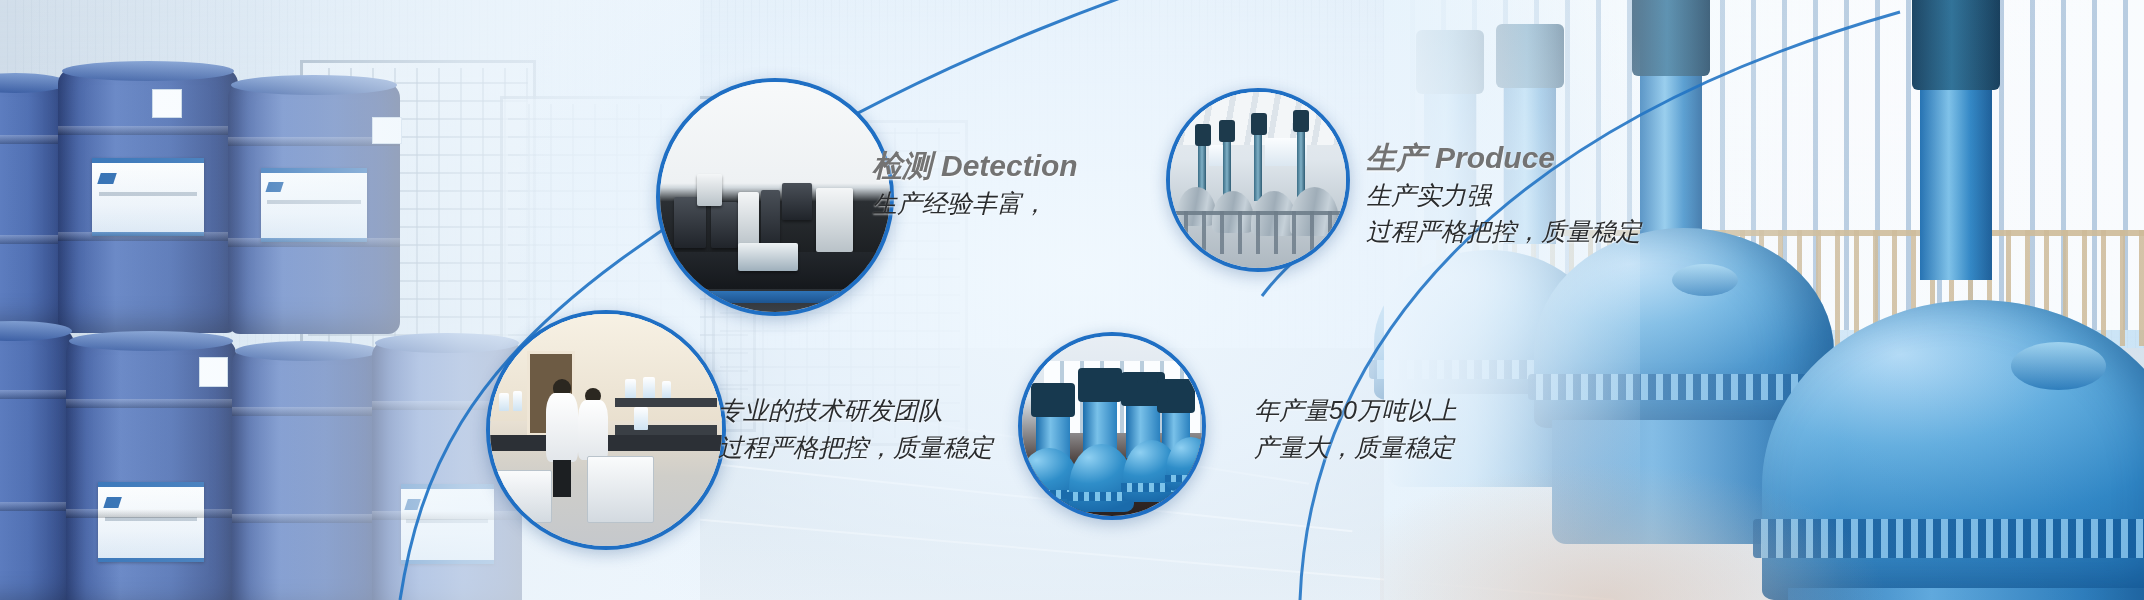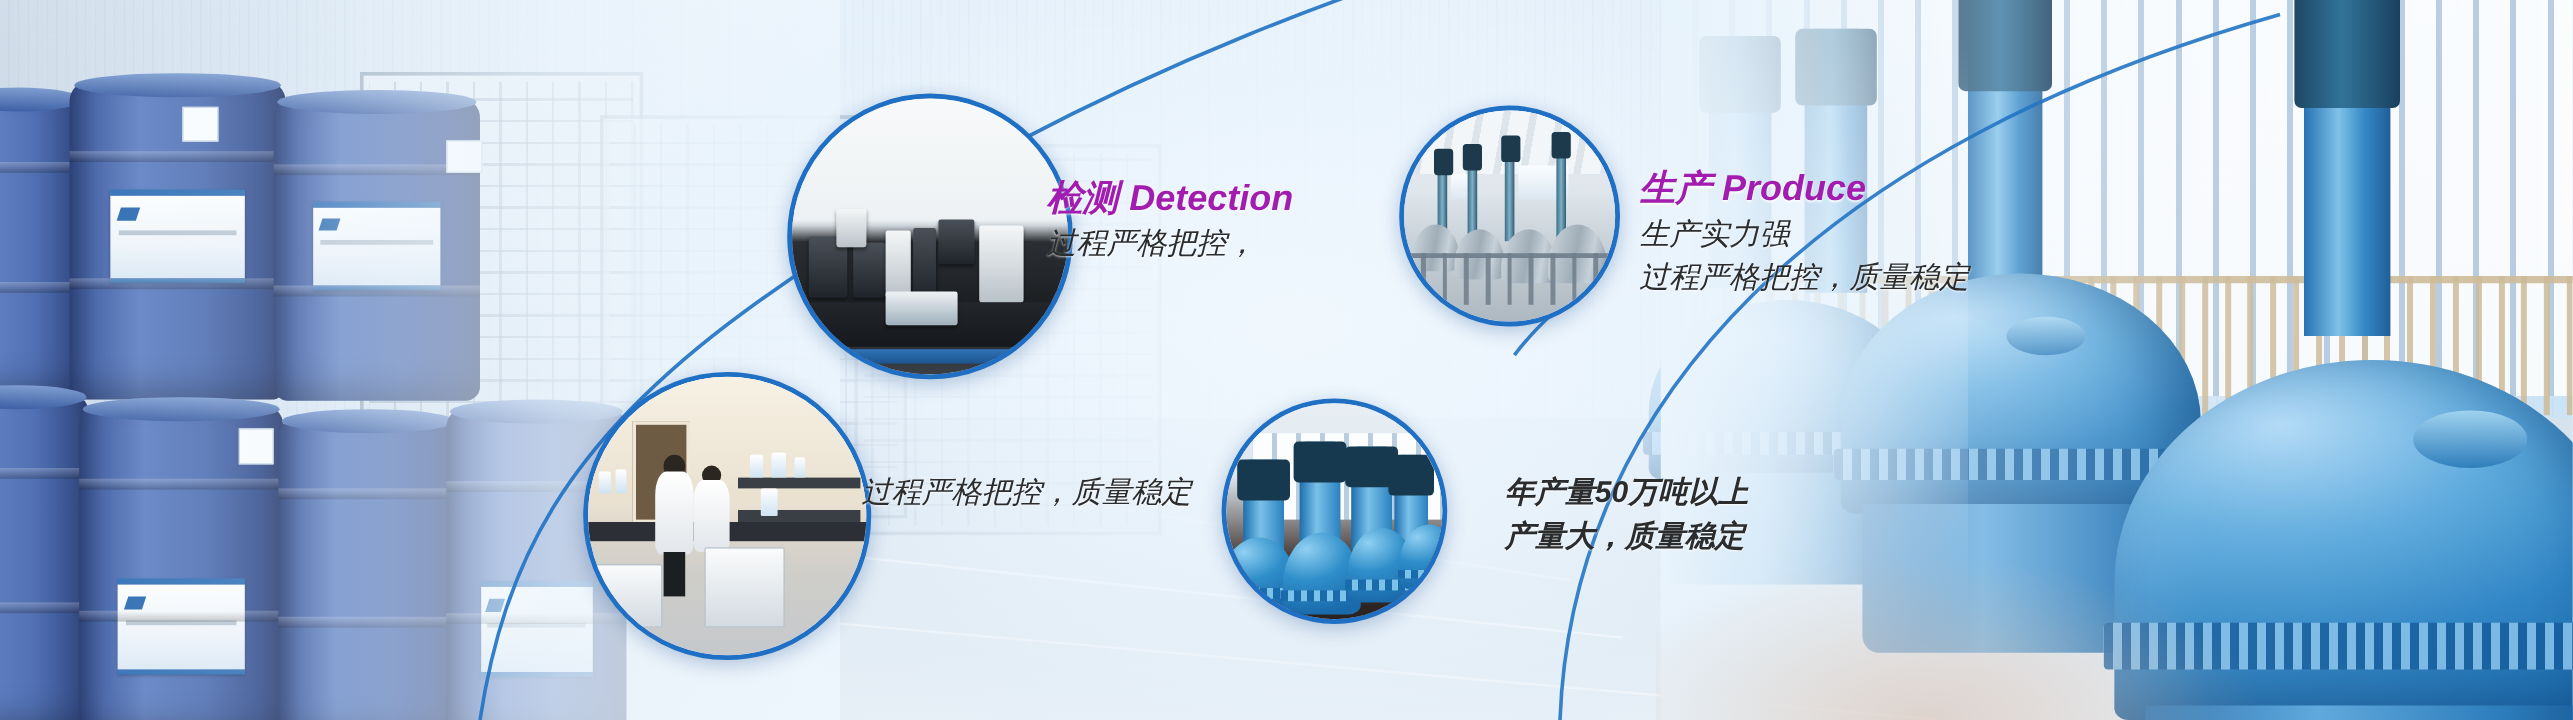--- a/index.html
+++ b/index.html
@@ -266,35 +266,35 @@
     background:radial-gradient(110% 80% at 30% 20%,#8fd0f2,#2f8ec9 48%,#1a6bab 100%);}
   .ph-pdty .vessel .fl{position:absolute;left:-3%;right:-3%;bottom:16%;height:14%;
     background:repeating-linear-gradient(90deg,#1a6bab 0 6px,#7cc3ea 6px 11px);}
   .ph-pdty .col{position:absolute;width:34px;border-radius:6px 6px 0 0;
     background:linear-gradient(90deg,#1c6ead,#79c1e9 42%,#2a81bf);}
   .ph-pdty .col .m{position:absolute;left:-5px;right:-5px;top:0;height:34px;border-radius:4px;background:#17394f;}
 
   
   .block{position:absolute;}
   .block .h{
-    color:#a21caf;
+    color:#737373;
     font-weight:bold;font-style:italic;
     font-size:30px;line-height:1.22;
     white-space:nowrap;
     text-shadow:0 1px 2px rgba(255,255,255,.85);
   }
   .block .h .en{padding-left:9px;}
   .block .l{
     color:#2a2c2e;
     font-style:italic;
     font-size:25px;line-height:1.46;
     white-space:nowrap;
     text-shadow:0 1px 2px rgba(255,255,255,.8);
   }
-  .indent{padding-left:26px;font-weight:bold;}
+  .indent{padding-left:26px;}
 </style>
 </head>
 <body>
 
 <div id="banner">
 
   <div class="bg-layer bg-base"></div>
   <div class="bg-layer bg-wall"></div>
   <div class="bg-layer bg-floor">
     <div class="floor-seam" style="left:-40px;top:36px;width:1400px;transform:rotate(6deg);opacity:.7"></div>
@@ -480,32 +480,33 @@
       <div class="vessel" style="left:80%;top:56%;width:28%;height:30%">
           <span class="fl"></span>
         </div>
     </div>
   </div>
 
   <div class="block" style="left:872px;top:148px;">
     <div class="h">
       <span>检测</span><span class="en">Detection</span>
     </div>
-    <div class="l">过程严格把控，</div>
+    <div class="l">生产经验丰富，</div>
   </div>
 
   <div class="block" style="left:1366px;top:140px;">
     <div class="h">
       <span>生产</span><span class="en">Produce</span>
     </div>
     <div class="l">生产实力强</div>
     <div class="l">过程严格把控，质量稳定</div>
   </div>
 
   <div class="block" style="left:718px;top:392px;">
+    <div class="l">专业的技术研发团队</div>
     <div class="l">过程严格把控，质量稳定</div>
   </div>
 
   <div class="block" style="left:1228px;top:392px;">
     <div class="l indent">年产量50万吨以上</div>
     <div class="l indent">产量大，质量稳定</div>
   </div>
 
 </div>
 

